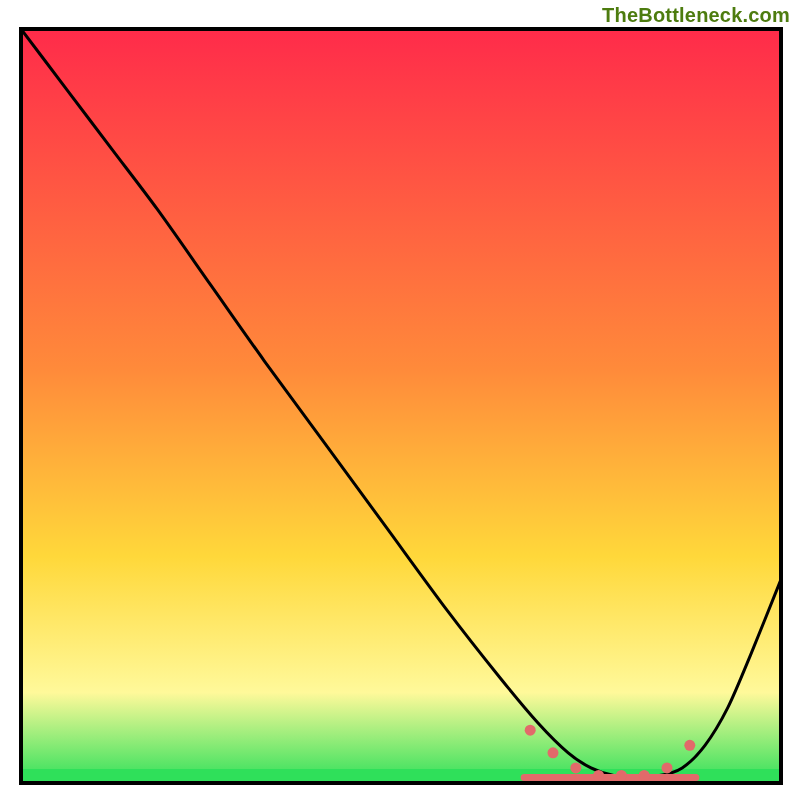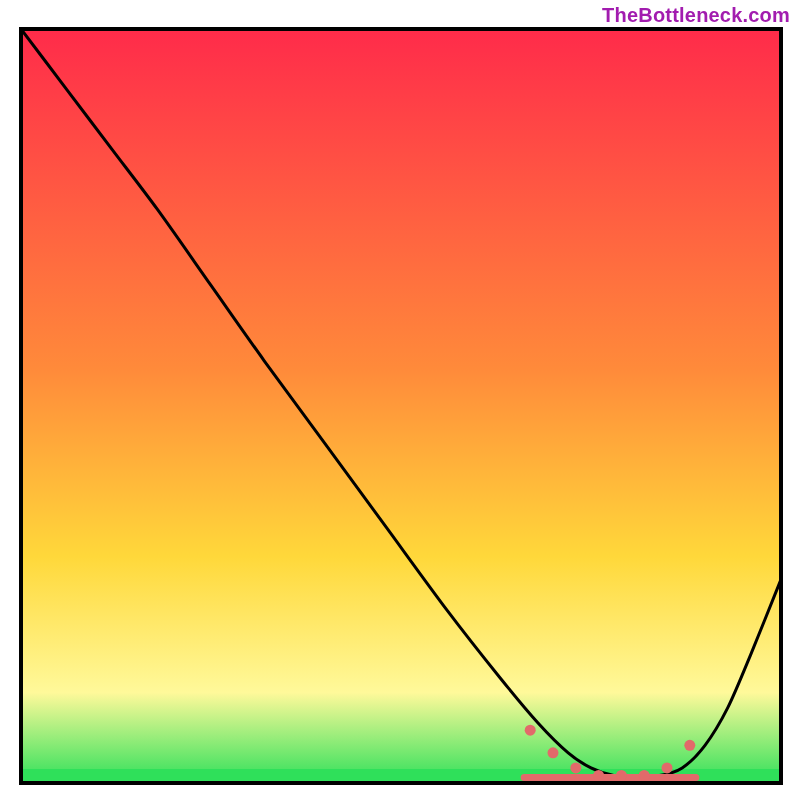--- a/index.html
+++ b/index.html
@@ -15,21 +15,21 @@
     position: relative;
     width: 800px;
     height: 800px;
   }
   .attribution {
     position: absolute;
     top: 4px;
     right: 10px;
     font-size: 20px;
     font-weight: 600;
-    color: #a21caf;
+    color: #4d7c0f;
     letter-spacing: 0.2px;
     z-index: 10;
   }
   svg {
     position: absolute;
     left: 0;
     top: 0;
   }
 </style>
 </head>

